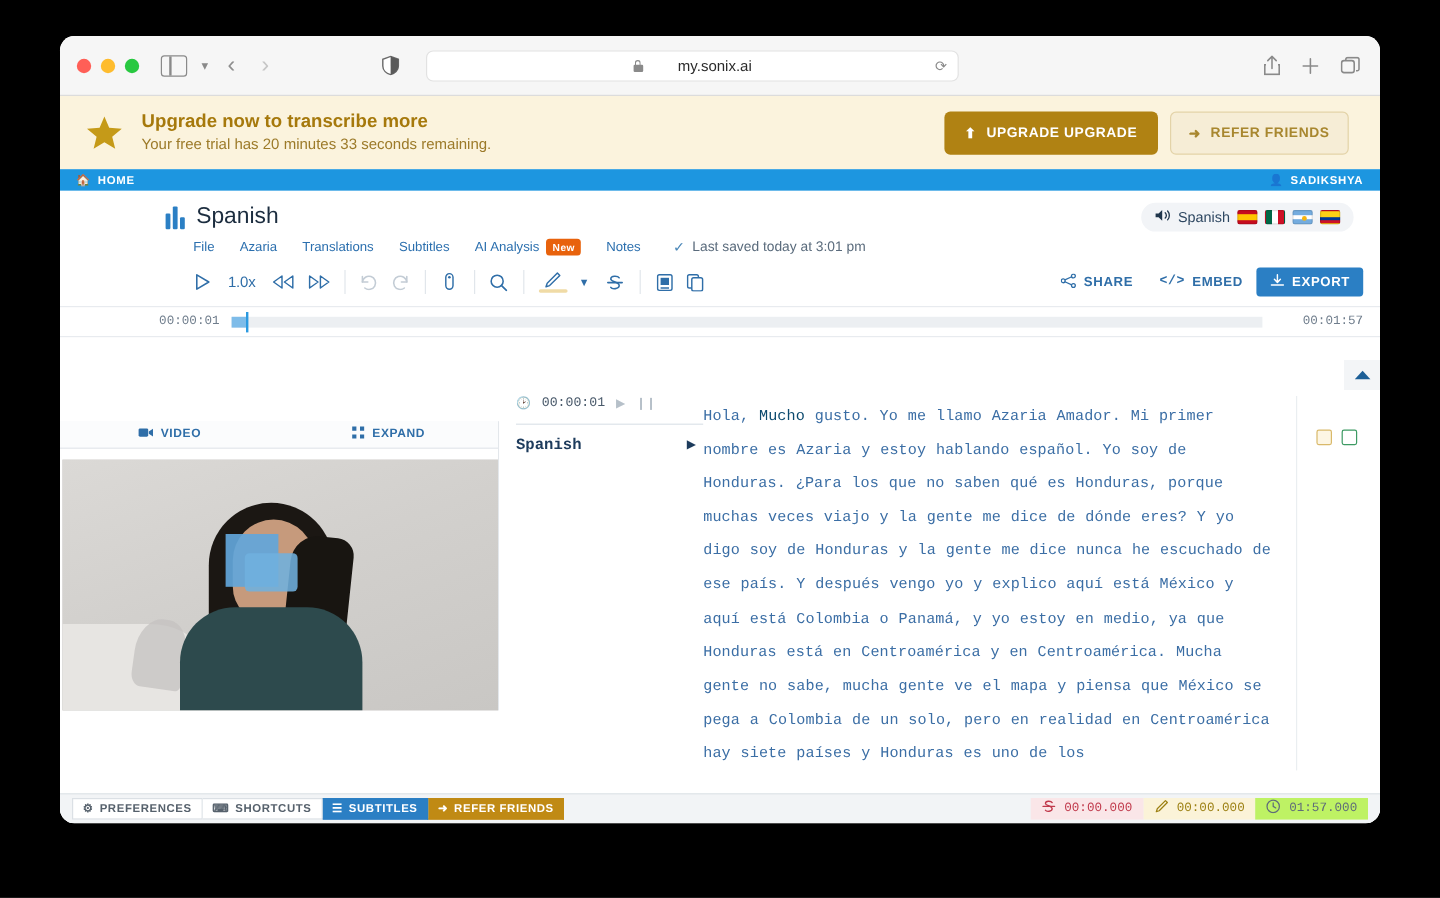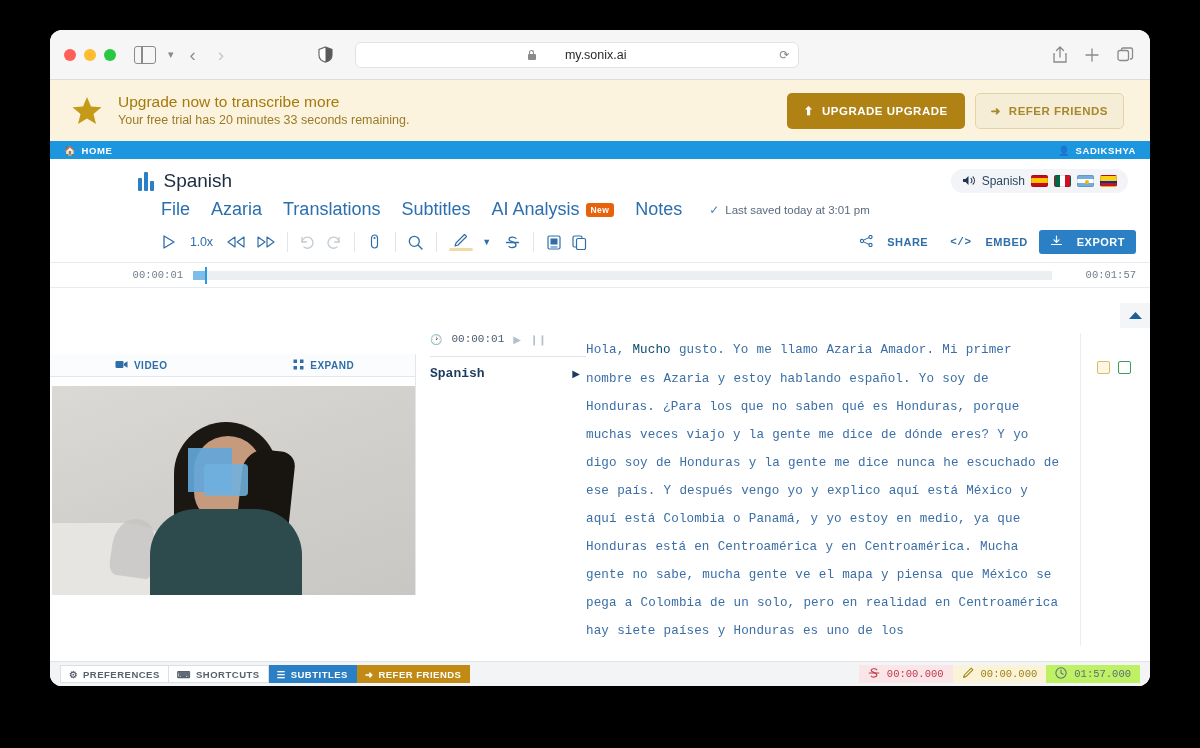--- a/index.html
+++ b/index.html
@@ -57,21 +57,21 @@
   
   .page { flex: 1; display: flex; flex-direction: column; background: #fff; overflow: hidden; }
 
   
   .banner {
     background: #fbf3dd; height: 61px; flex: 0 0 61px;
     display: flex; align-items: center; padding: 0 26px 0 22px; gap: 16px;
   }
   .star { width: 30px; height: 29px; flex: 0 0 30px; }
   .banner-text { display: flex; flex-direction: column; justify-content: center; }
-  .banner-title { font-size: 15.5px; font-weight: normal; color: #a6790c; line-height: 1.25; }
+  .banner-title { font-size: 15.5px; font-weight: bold; color: #a6790c; line-height: 1.25; }
   .banner-sub { font-size: 12.5px; color: #9c7a29; line-height: 1.35; }
   .banner-btns { margin-left: auto; display: flex; gap: 10px; align-items: center; }
   .btn-upgrade {
     background: #b08213; color: #fff; border: none; border-radius: 5px;
     height: 36px; padding: 0 17px; font-size: 11.5px; font-weight: bold;
     letter-spacing: .5px; display: flex; align-items: center; gap: 8px; cursor: pointer;
   }
   .btn-refer {
     background: #f6edd6; color: #a8872f; border: 1px solid #e3d3a8; border-radius: 5px;
     height: 36px; padding: 0 15px; font-size: 11.5px; font-weight: bold;
@@ -99,21 +99,21 @@
   }
   .lang-pill .lbl { font-size: 12px; color: #2e4761; }
   .flag { width: 17px; height: 12px; border-radius: 2px; display: inline-block; overflow: hidden; position: relative; border: .5px solid rgba(0,0,0,.12); }
   .flag.es { background: linear-gradient(#c60b1e 0 25%, #ffc400 25% 75%, #c60b1e 75% 100%); }
   .flag.mx { background: linear-gradient(90deg, #006847 0 33.3%, #fff 33.3% 66.6%, #ce1126 66.6% 100%); }
   .flag.ar { background: linear-gradient(#74acdf 0 33.3%, #fff 33.3% 66.6%, #74acdf 66.6% 100%); }
   .flag.ar::after { content:''; position:absolute; left:6.5px; top:4px; width:4px; height:4px; border-radius:50%; background:#f6b40e; }
   .flag.co { background: linear-gradient(#fcd116 0 50%, #003893 50% 75%, #ce1126 75% 100%); }
 
   .menu-row { display: flex; align-items: center; gap: 21px; padding: 6px 22px 0 111px; }
-  .menu-item { font-size: 18px; color: #2b6fae; cursor: pointer; }
+  .menu-item { font-size: 11px; color: #2b6fae; cursor: pointer; }
   .badge-new {
     background: #e8620c; color: #fff; font-size: 8.5px; font-weight: bold;
     border-radius: 3px; padding: 2px 5px; letter-spacing: .4px; margin-left: -15px;
   }
   .saved { display: flex; align-items: center; gap: 6px; font-size: 11.5px; color: #5a6b7c; margin-left: 6px; }
   .check { color: #4a87b8; font-size: 12px; }
 
   
   .toolbar {
     display: flex; align-items: center; gap: 0; padding: 9px 14px 7px 105px;
@@ -121,21 +121,21 @@
   }
   .tb { color: #2f6ea8; display: flex; align-items: center; justify-content: center;
         height: 26px; min-width: 26px; padding: 0 5px; cursor: pointer; font-size: 13px; }
   .tb.dim { color: #c3ccd5; }
   .tb-speed { font-size: 12.5px; font-weight: 500; letter-spacing: -.2px; padding: 0 9px; }
   .tb-sep { width: 1px; height: 20px; background: #e1e6eb; margin: 0 7px; }
   .hl-wrap { display: flex; flex-direction: column; align-items: center; }
   .hl-underline { width: 24px; height: 3px; background: #f0dba6; border-radius: 2px; margin-top: -3px; }
   .tb-right { margin-left: auto; display: flex; align-items: center; gap: 0; }
   .tbtn {
-    display: flex; align-items: center; gap: 14px; height: 24px; padding: 0 11px;
+    display: flex; align-items: center; gap: 6px; height: 24px; padding: 0 11px;
     font-size: 11px; font-weight: bold; letter-spacing: .5px; color: #2f6ea8;
     cursor: pointer; border-radius: 3px;
   }
   .tbtn.primary { background: #2b7fc4; color: #fff; }
 
   
   .timeline-row {
     display: flex; align-items: center; padding: 5px 14px 5px 0;
     border-bottom: 1px solid #e8ebef; height: 25px;
   }

